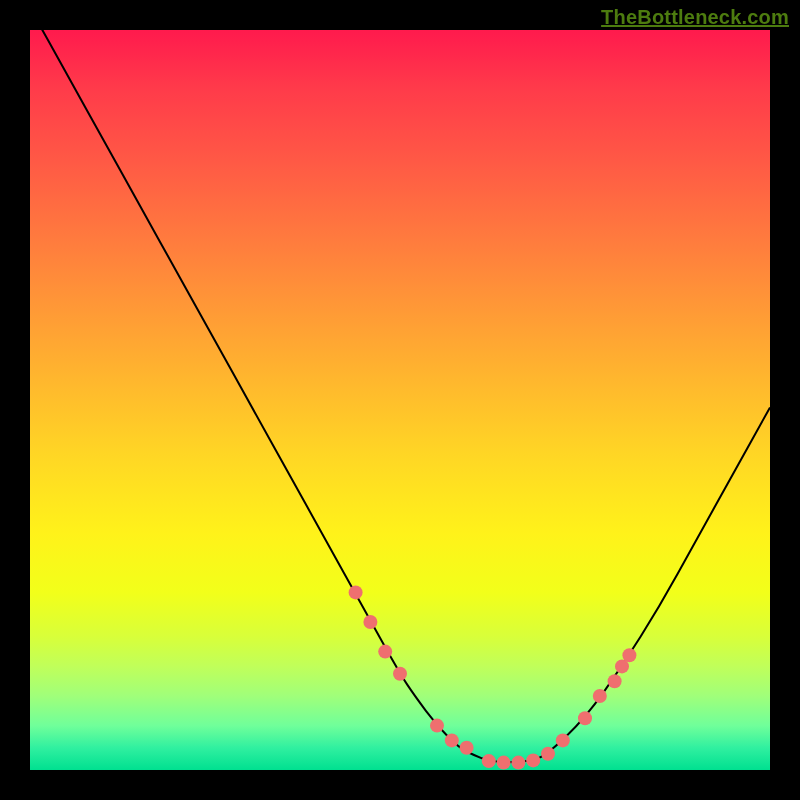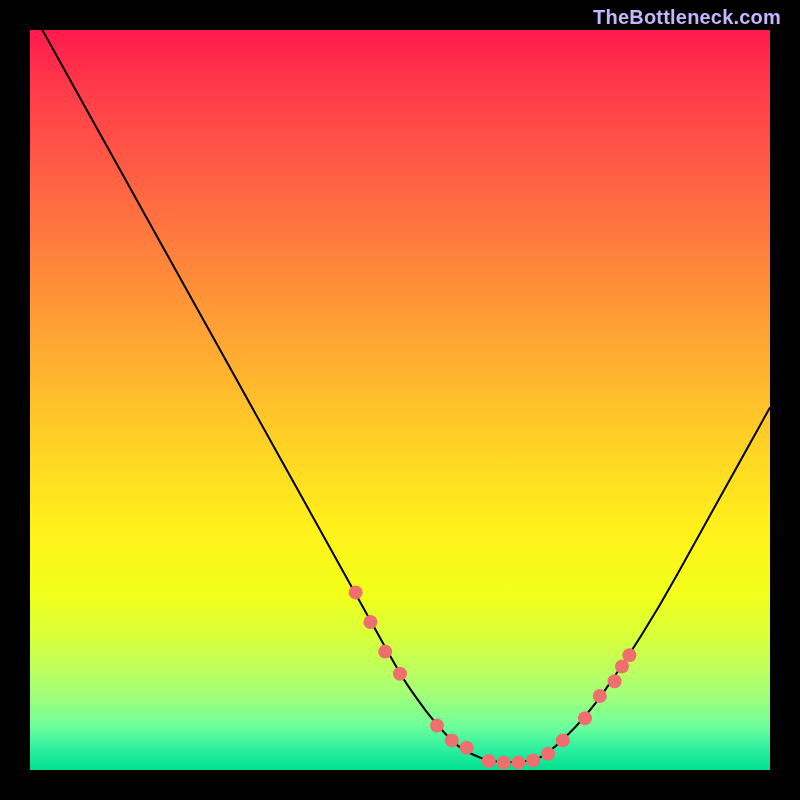--- a/index.html
+++ b/index.html
@@ -48,27 +48,28 @@
       #00e090 100%
     );
   }
   .curve-layer {
     position: absolute;
     inset: 0;
   }
   .watermark {
     position: absolute;
     top: 6px;
-    right: 19px;
+    right: 11px;
     font-family: Arial, Helvetica, sans-serif;
     font-size: 20px;
     font-weight: 600;
-    color: #c4b5fd;
+    color: #4d7c0f;
     letter-spacing: 0.2px;
     user-select: none;
+    text-decoration: underline;
   }
 </style>
 </head>
 <body>
 
 <div class="frame">
   <div class="plot">
     <div class="gradient"></div>
     <svg class="curve-layer" id="curve-svg" viewBox="0 0 740 740" preserveAspectRatio="none">
         <path d="M 0.00 -22.20 Q 0.00 -22.20 18.50 11.10 Q 37.00 44.40 55.50 77.70 Q 74.00 111.00 92.50 144.30 Q 111.00 177.60 129.50 210.90 Q 148.00 244.20 166.50 277.50 Q 185.00 310.80 203.50 344.10 Q 222.00 377.40 240.50 410.70 Q 259.00 444.00 277.50 477.30 Q 296.00 510.60 314.50 543.90 Q 333.00 577.20 351.50 610.50 Q 370.00 643.80 377.40 654.90 Q 384.80 666.00 395.90 680.80 Q 407.00 695.60 418.10 706.70 Q 429.20 717.80 436.60 721.50 Q 444.00 725.20 451.40 728.16 Q 458.80 731.12 469.90 731.86 Q 481.00 732.60 492.10 731.49 Q 503.20 730.38 510.60 727.05 Q 518.00 723.72 536.50 705.96 Q 555.00 688.20 573.50 662.30 Q 592.00 636.40 610.50 606.80 Q 629.00 577.20 647.50 543.90 Q 666.00 510.60 684.50 477.30 Q 703.00 444.00 721.50 410.70 T 740.00 377.40" fill="none" stroke="#000000" stroke-width="2"></path>

